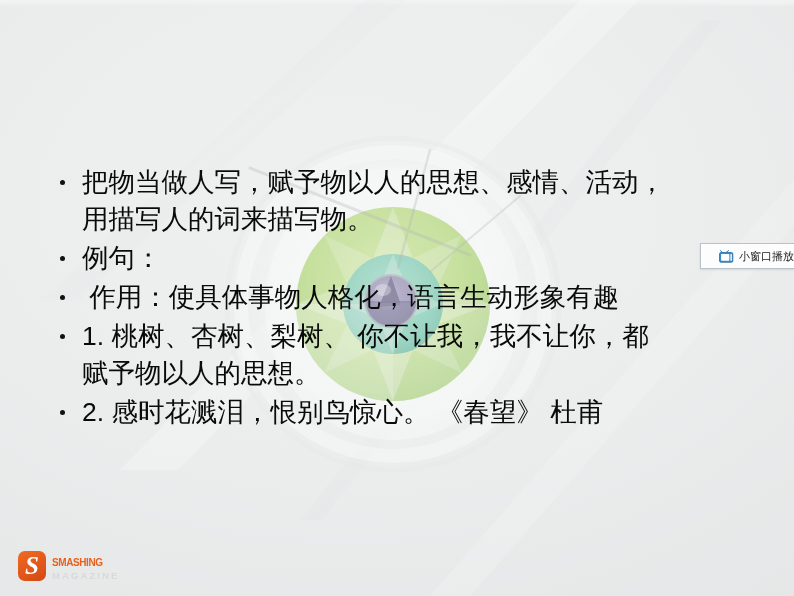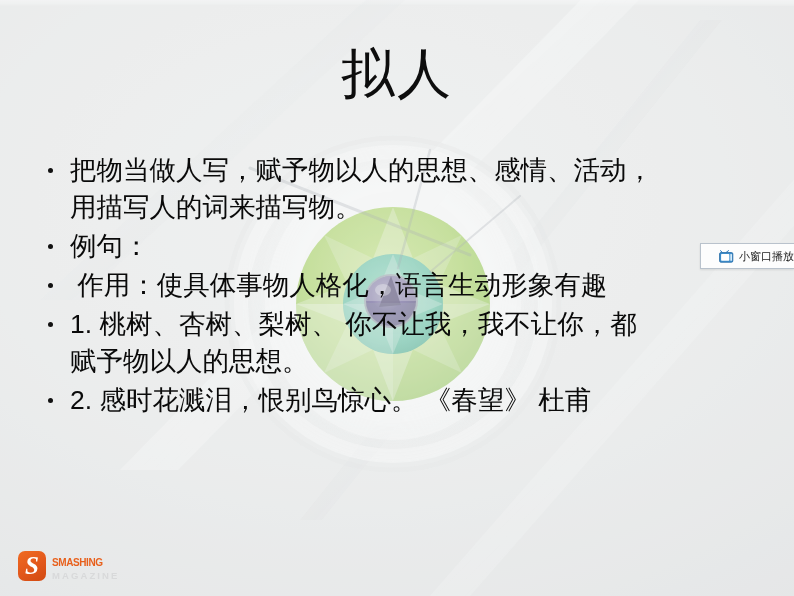--- a/index.html
+++ b/index.html
@@ -54,21 +54,21 @@
     letter-spacing: 2px;
     white-space: pre;
   }
 
   
   .body-list {
     position: absolute;
     left: 40px;
     top: 152px;
     width: 716px;
-    margin: 0;
+    margin: 12px;
     padding: 0;
     list-style: none;
   }
   .bullet-row {
     position: relative;
     padding-left: 30px;
     margin: 0 0 2px 0;
     font-size: 26.5px;
     line-height: 37px;
     color: #0a0a0a;
@@ -284,21 +284,20 @@
       <g opacity="0.30" stroke="#7e8490" fill="none" stroke-linecap="round">
         <path d="M250,168 L470,255" stroke-width="3"></path>
         <path d="M430,150 L398,268" stroke-width="2.5"></path>
         <path d="M520,196 L430,272" stroke-width="2"></path>
       </g>
 
       <rect x="0" y="0" width="794" height="596" fill="#eceded" opacity="0.40"></rect>
     </g>
   </svg>
 
-  <div class="title">拟人</div>
 
   <ul class="body-list">
     <li class="bullet-row">
       <span class="line">把物当做人写，赋予物以人的思想、感情、活动，</span>
       <span class="line">用描写人的词来描写物。</span>
     </li>
     <li class="bullet-row">
       <span class="line">例句：</span>
     </li>
     <li class="bullet-row">

